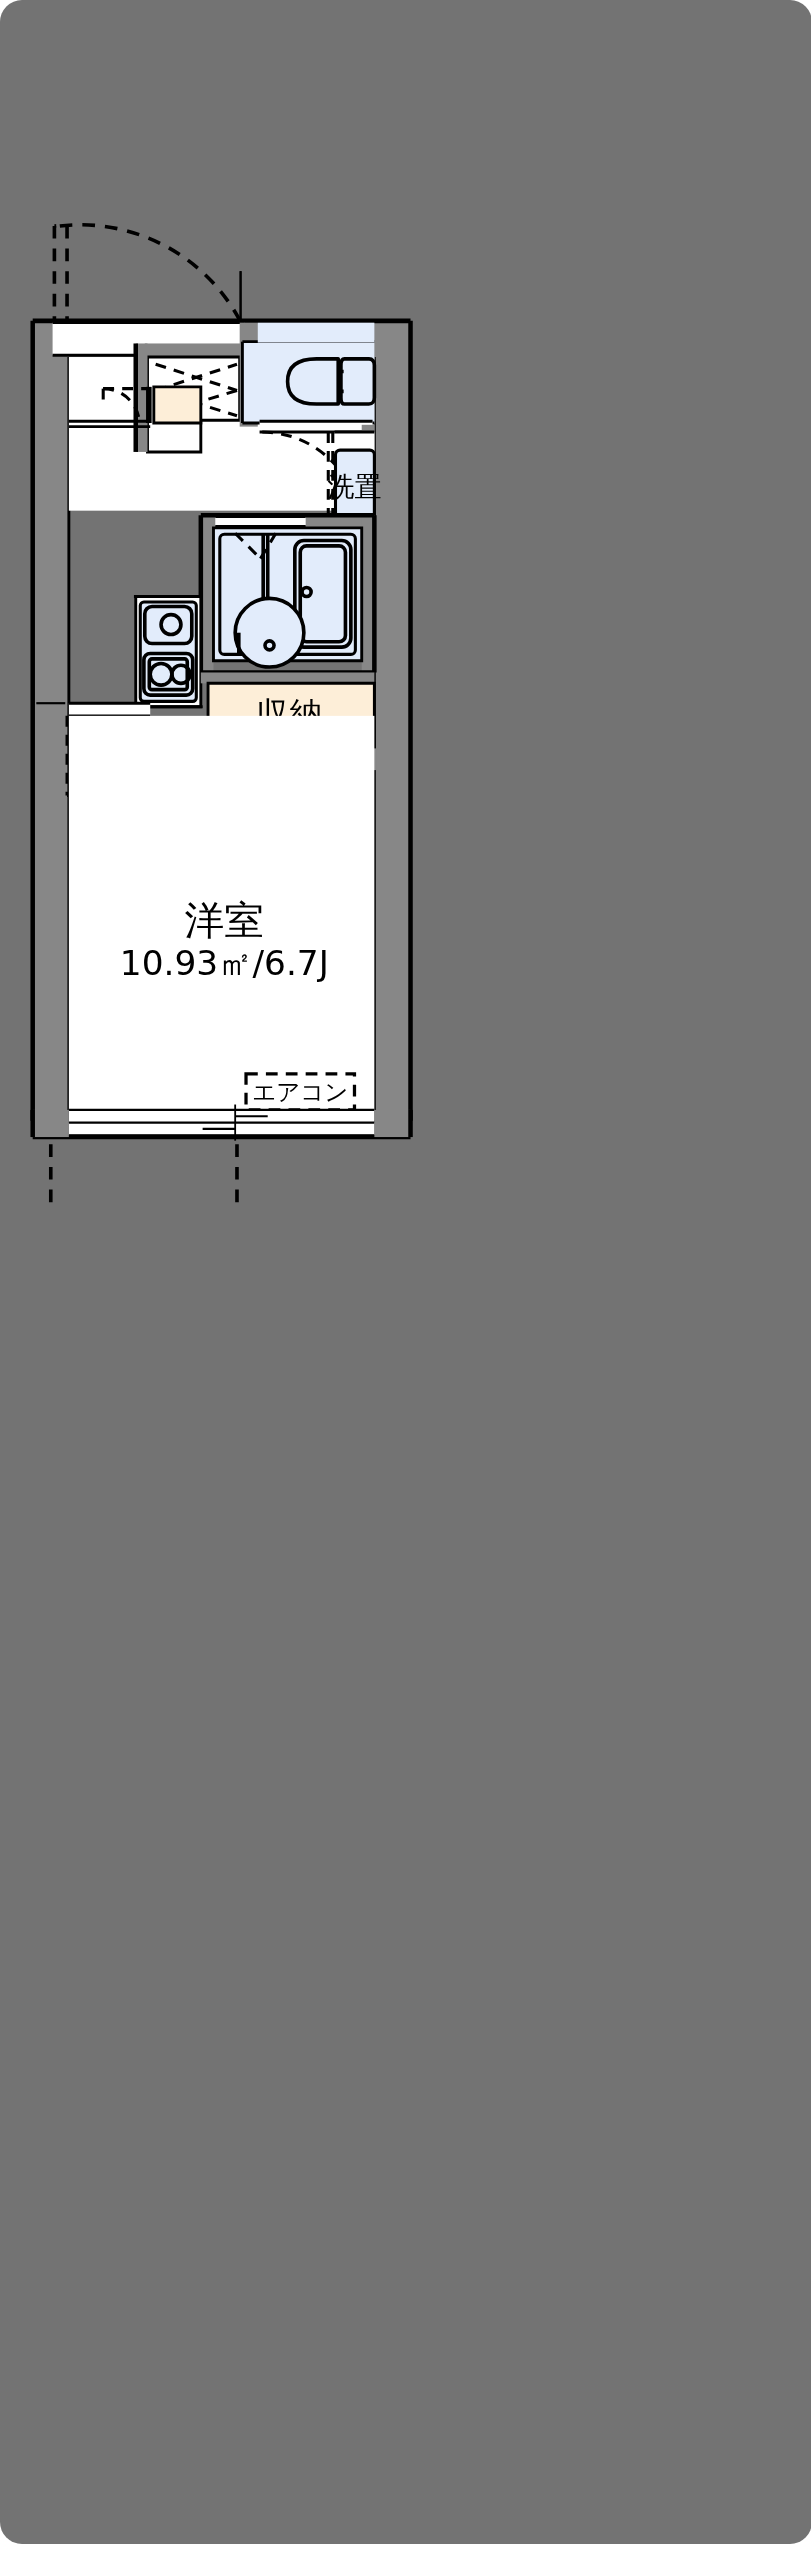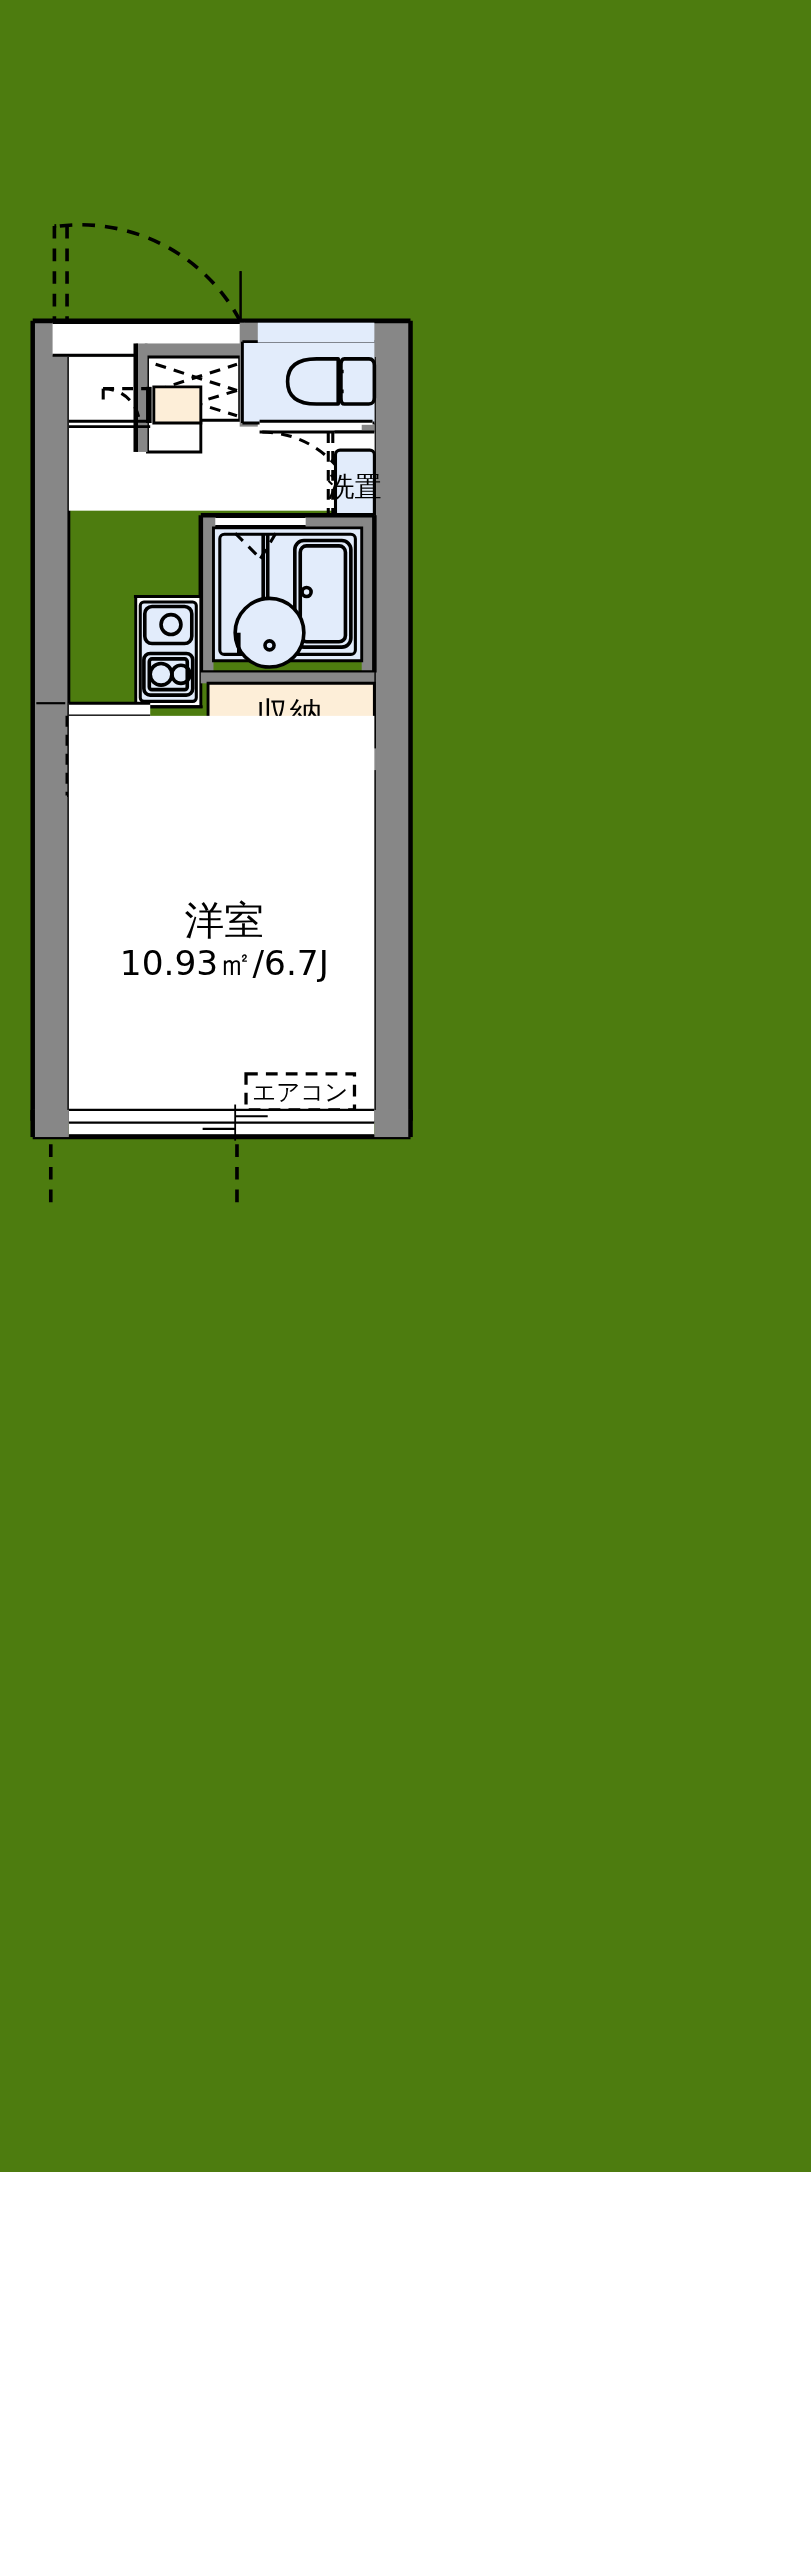--- a/index.html
+++ b/index.html
@@ -10,22 +10,23 @@
   }
   body {
     width: 812px;
     height: 2576px;
     font-family: "Liberation Sans", sans-serif;
     overflow: hidden;
   }
   #floorplan-root {
     position: relative;
     width: 812px;
-    height: 2172px;
-    background: #4d7c0f;
+    height: 2544px;
+    background: #737373;
+    border-radius: 22px;
   }
   svg#plan {
     display: block;
     width: 812px;
     height: 2576px;
   }
   .wall-fill { fill: #878787; }
   .wall-stroke { fill: none; stroke: #000000; stroke-width: 5; }
   .thin { fill: none; stroke: #000000; stroke-width: 3.2; }
   .thin2 { fill: none; stroke: #000000; stroke-width: 2.4; }

